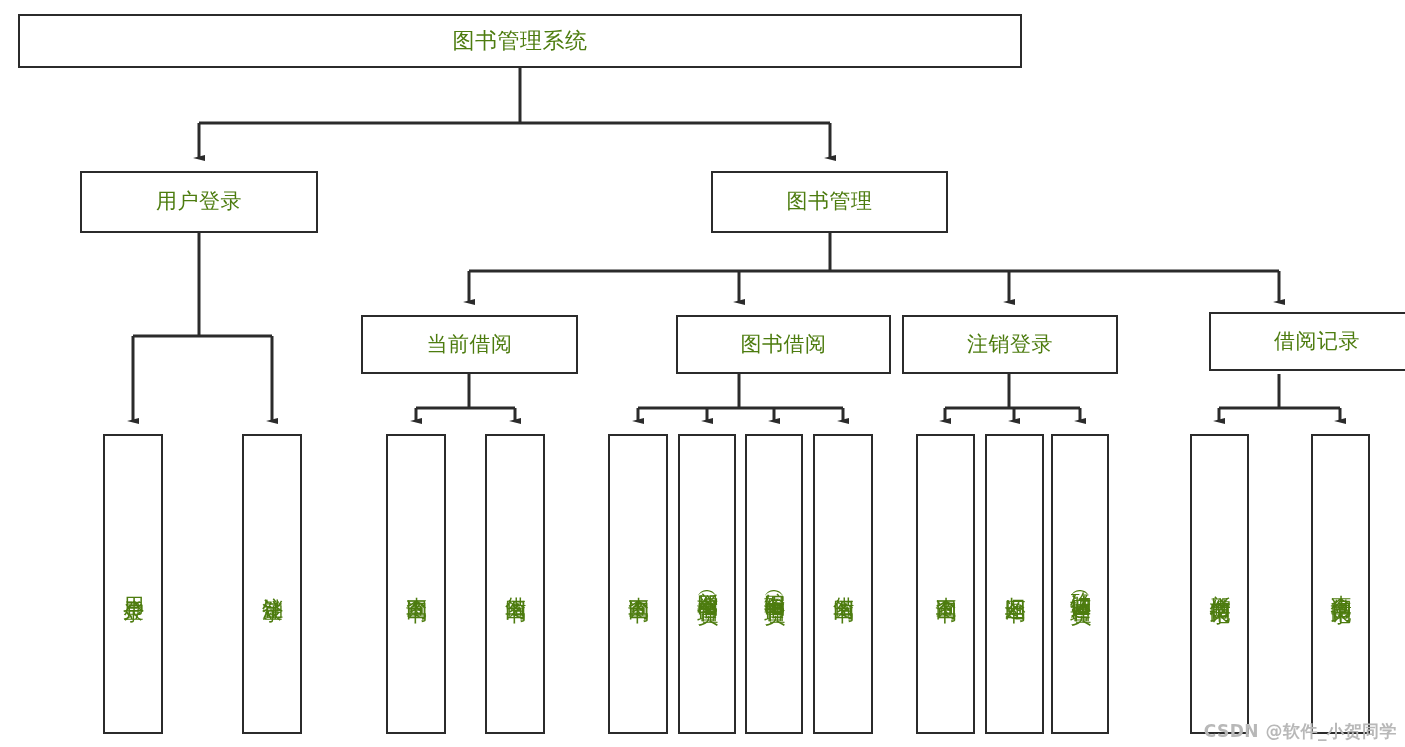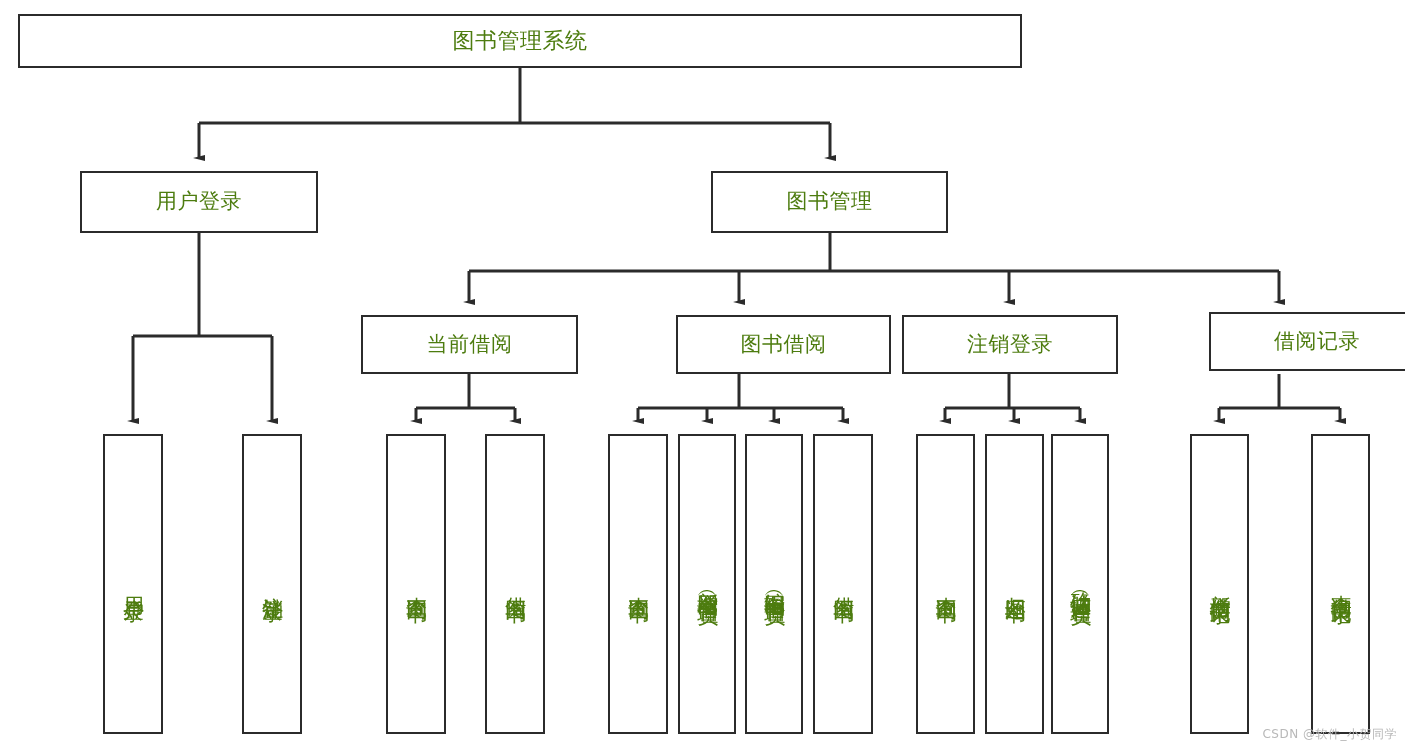--- a/index.html
+++ b/index.html
@@ -54,24 +54,25 @@
     white-space: nowrap;
     display: block;
   }
   #node-root {
     font-size: 22px;
   }
   #watermark {
     position: absolute;
     right: 8px;
     bottom: 4px;
-    font-size: 12px;
+    font-size: 17px;
     color: #b8b8b8;
     letter-spacing: 0.5px;
     white-space: nowrap;
+    font-weight: bold;
   }
 </style>
 </head>
 <body>
 
 <div id="diagram-root">
 
   <svg id="edge-layer" viewBox="0 0 1405 747" width="1405" height="747" xmlns="http://www.w3.org/2000/svg">
     <defs>
       <marker id="arrowhead" markerWidth="10" markerHeight="12" refX="3" refY="6" orient="auto" markerUnits="userSpaceOnUse">

